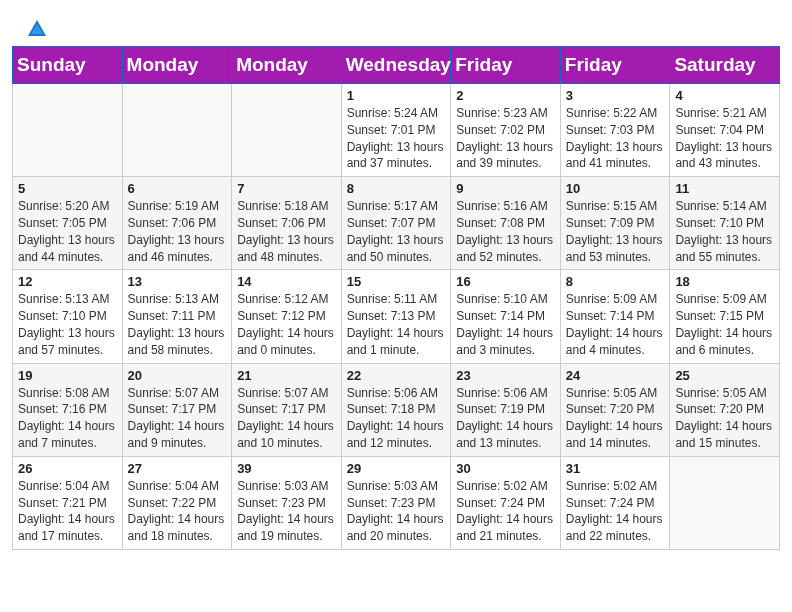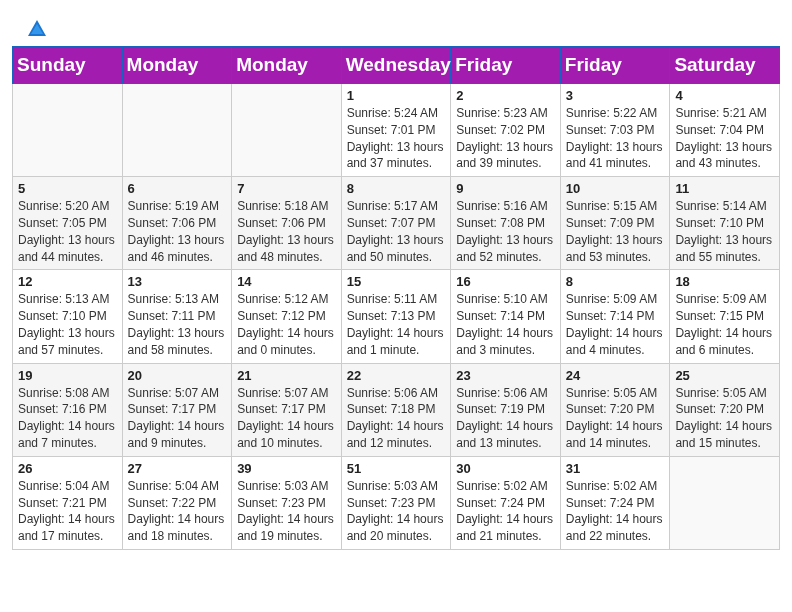--- a/index.html
+++ b/index.html
@@ -232,21 +232,21 @@
           </td>
           <td>
             <span class="day-number">27</span>
             <div class="cell-info">Sunrise: 5:04 AM<br>Sunset: 7:22 PM<br>Daylight: 14 hours and 18 minutes.</div>
           </td>
           <td>
             <span class="day-number">39</span>
             <div class="cell-info">Sunrise: 5:03 AM<br>Sunset: 7:23 PM<br>Daylight: 14 hours and 19 minutes.</div>
           </td>
           <td>
-            <span class="day-number">51</span>
+            <span class="day-number">29</span>
             <div class="cell-info">Sunrise: 5:03 AM<br>Sunset: 7:23 PM<br>Daylight: 14 hours and 20 minutes.</div>
           </td>
           <td>
             <span class="day-number">30</span>
             <div class="cell-info">Sunrise: 5:02 AM<br>Sunset: 7:24 PM<br>Daylight: 14 hours and 21 minutes.</div>
           </td>
           <td>
             <span class="day-number">31</span>
             <div class="cell-info">Sunrise: 5:02 AM<br>Sunset: 7:24 PM<br>Daylight: 14 hours and 22 minutes.</div>
           </td>

